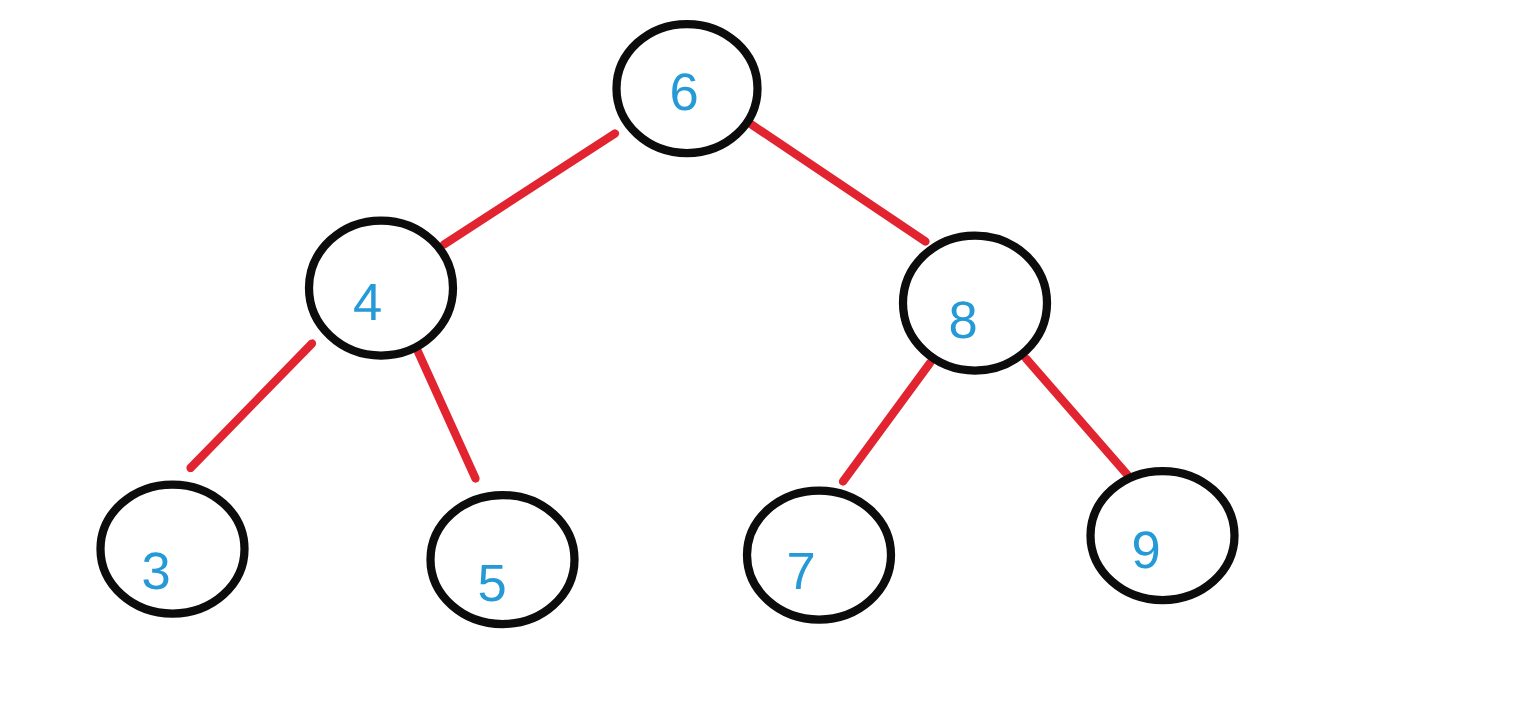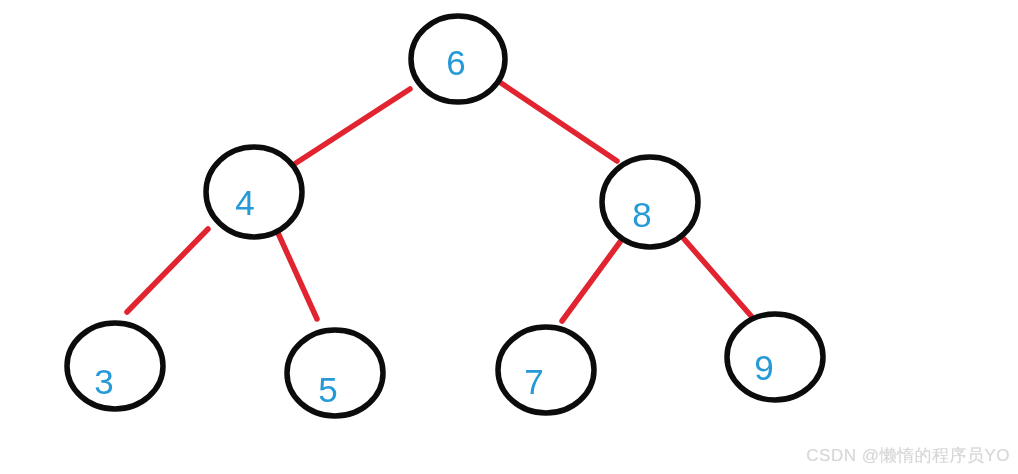--- a/index.html
+++ b/index.html
@@ -70,14 +70,13 @@
       </g>
       <g>
         <ellipse cx="546" cy="370" rx="48" ry="43" fill="#ffffff" stroke="#0c0c0c" stroke-width="5.5"></ellipse>
         <text x="534" y="381" dominant-baseline="central" fill="#259ad6" font-size="35">7</text>
       </g>
       <g>
         <ellipse cx="775" cy="357" rx="48" ry="43" fill="#ffffff" stroke="#0c0c0c" stroke-width="5.5"></ellipse>
         <text x="764" y="367" dominant-baseline="central" fill="#259ad6" font-size="35">9</text>
       </g>
     </svg>
-  <div class="watermark">CSDN @懒惰的程序员YO</div>
 </div>
 
 </body></html>

